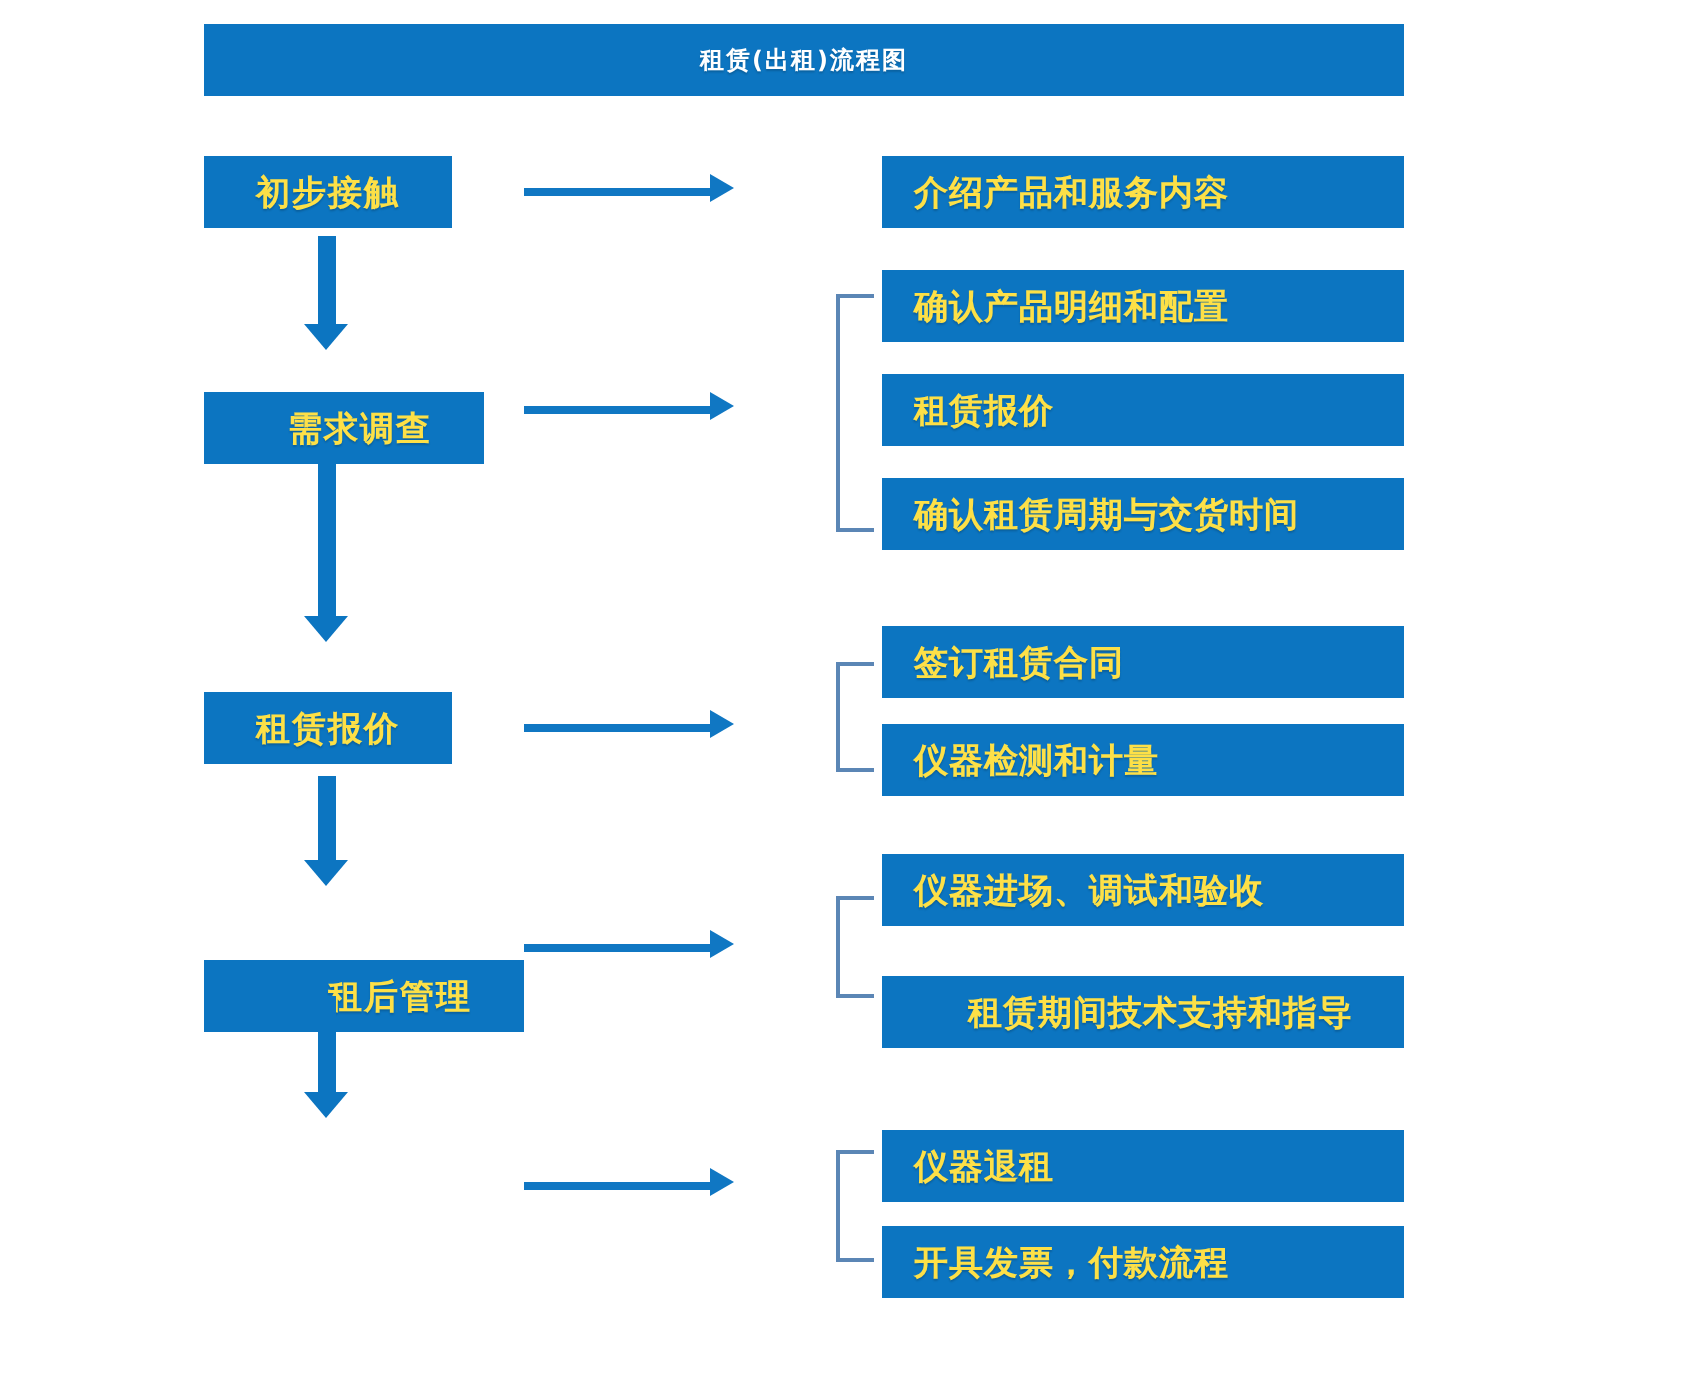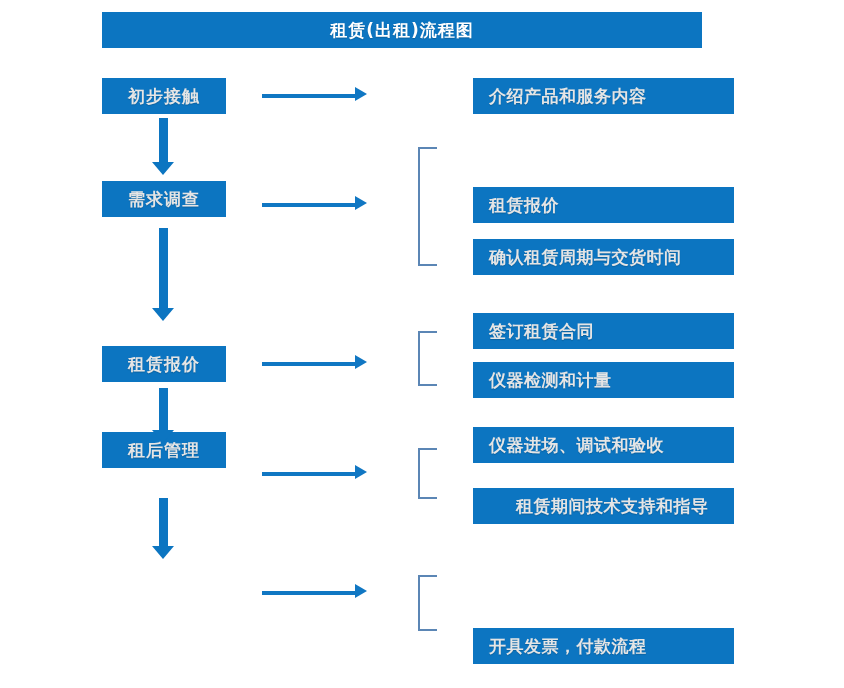--- a/index.html
+++ b/index.html
@@ -19,32 +19,32 @@
     height: 688px;
   }
   .title-bar {
     position: absolute;
     left: 102px;
     top: 12px;
     width: 600px;
     height: 36px;
     background: #0C75C1;
     color: #ffffff;
-    font-size: 17px;
+    font-size: 12px;
     font-weight: bold;
     display: flex;
     align-items: center;
     justify-content: center;
     letter-spacing: 1px;
     text-shadow: 0 1px 1px rgba(0,0,0,0.18);
   }
   .node {
     position: absolute;
     background: #0C75C1;
-    color: #e5e5e5;
+    color: #fde047;
     font-weight: bold;
     display: flex;
     align-items: center;
     text-shadow: 0 1px 1px rgba(0,0,0,0.18);
   }
   .node.stage {
     left: 102px;
     width: 124px;
     height: 36px;
     font-size: 17px;
@@ -52,21 +52,20 @@
     letter-spacing: 1px;
   }
   .node.detail {
     left: 441px;
     width: 261px;
     height: 36px;
     font-size: 17px;
     padding-left: 16px;
     box-sizing: border-box;
     letter-spacing: 0.5px;
-    margin-left: 32px;
   }
   
   .v-arrow {
     position: absolute;
     left: 159px;
     width: 9px;
     background: #0C75C1;
   }
   .v-head {
     position: absolute;
@@ -106,23 +105,23 @@
   }
 </style>
 </head>
 <body>
 
 <div id="canvas">
 
   <div class="title-bar">租赁(出租)流程图</div>
 
   <div class="node stage" style="top:78px;">初步接触</div>
-  <div class="node stage" style="top:181px;">需求调查</div>
+  <div class="node stage" style="top:196px;padding-left:16px;">需求调查</div>
   <div class="node stage" style="top:346px;">租赁报价</div>
-  <div class="node stage" style="top:432px;">租后管理</div>
+  <div class="node stage" style="top:480px;padding-left:36px;">租后管理</div>
 
   <div class="v-arrow" style="top:118px; height:44px;"></div>
   <div class="v-head" style="top:162px;"></div>
 
   <div class="v-arrow" style="top:228px; height:80px;"></div>
   <div class="v-head" style="top:308px;"></div>
 
   <div class="v-arrow" style="top:388px; height:42px;"></div>
   <div class="v-head" style="top:430px;"></div>
 
@@ -140,27 +139,29 @@
 
   <div class="h-arrow" style="top:472px;"></div>
   <div class="h-head" style="top:465px;"></div>
 
   <div class="h-arrow" style="top:591px;"></div>
   <div class="h-head" style="top:584px;"></div>
 
   <div class="node detail" style="top:78px;">介绍产品和服务内容</div>
 
   <div class="bracket" style="top:147px; height:119px;"></div>
+  <div class="node detail" style="top:135px;">确认产品明细和配置</div>
   <div class="node detail" style="top:239px;">确认租赁周期与交货时间</div>
   <div class="node detail" style="top:187px;">租赁报价</div>
 
   <div class="bracket" style="top:331px; height:55px;"></div>
   <div class="node detail" style="top:362px;">仪器检测和计量</div>
   <div class="node detail" style="top:313px;">签订租赁合同</div>
 
   <div class="bracket" style="top:448px; height:51px;"></div>
   <div class="node detail" style="top:427px;">仪器进场、调试和验收</div>
   <div class="node detail" style="top:488px;padding-left:43px;">租赁期间技术支持和指导</div>
 
   <div class="bracket" style="top:575px; height:56px;"></div>
-  <div class="node detail" style="top:628px;">开具发票，付款流程</div>
+  <div class="node detail" style="top:565px;">仪器退租</div>
+  <div class="node detail" style="top:613px;">开具发票，付款流程</div>
 
 </div>
 
 </body></html>

